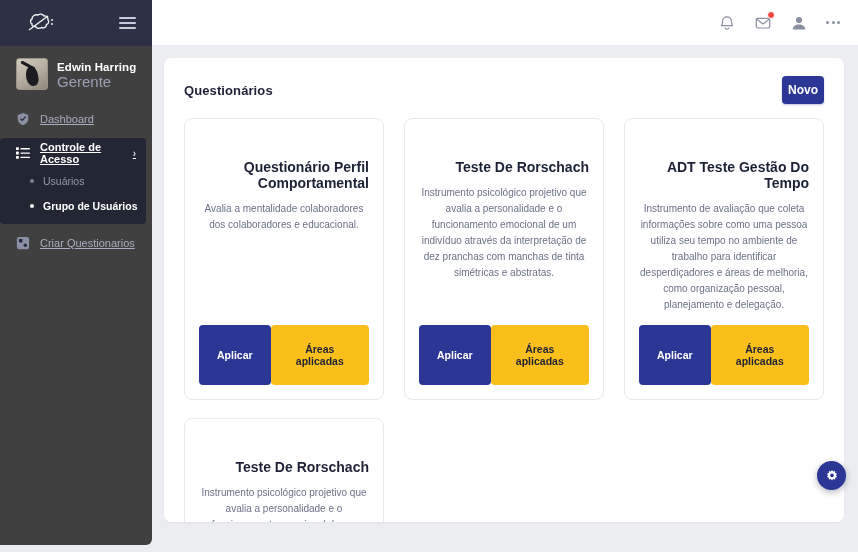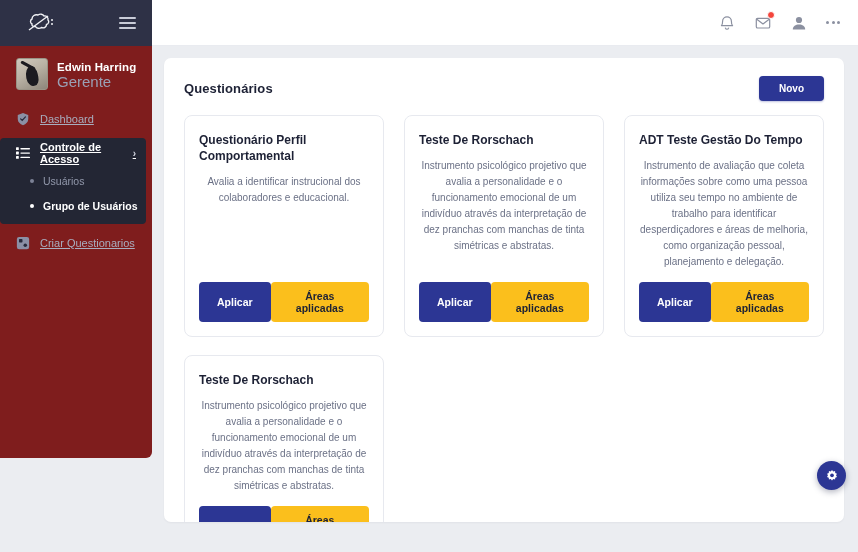--- a/index.html
+++ b/index.html
@@ -7,22 +7,22 @@
     width: 858px; height: 552px;
     overflow: hidden;
     font-family: "Liberation Sans", sans-serif;
     background: #ebedf1;
   }
   .app { position: relative; width: 858px; height: 552px; }
 
   
   .sidebar {
     position: absolute; left: 0; top: 0;
-    width: 152px; height: 458px;
-    background: #7f1d1d;
+    width: 152px; height: 545px;
+    background: #404040;
     border-bottom-right-radius: 6px;
   }
   .sidebar-top {
     height: 46px;
     display: flex; align-items: center; justify-content: space-between;
     padding: 0 14px 0 26px;
     background: #2E3146;
   }
   .logo-icon { width: 30px; height: 24px; display: block; }
   .hamburger { display: flex; flex-direction: column; gap: 3px; cursor: pointer; padding: 2px; }
@@ -114,60 +114,60 @@
     box-shadow: 0 1px 2px rgba(30,35,60,.05);
     overflow: hidden;
   }
   .panel-head {
     display: flex; align-items: center; justify-content: space-between;
     margin-bottom: 14px;
   }
   .panel-title { font-size: 13px; font-weight: bold; color: #1d2135; letter-spacing: .1px; }
   .btn-novo {
     background: #2C3694; color: #ffffff;
-    font-size: 10px; font-weight: bold;
+    font-size: 12px; font-weight: bold;
     border: none; border-radius: 4px;
-    padding: 7px 20px; cursor: pointer;
+    padding: 7px 6px; cursor: pointer;
     box-shadow: 0 1px 2px rgba(44,54,148,.3);
   }
 
   .grid {
     display: grid;
     grid-template-columns: repeat(3, 1fr);
     gap: 18px 20px;
   }
   .card {
     border: 1px solid #e7e9ef;
     border-radius: 8px;
     padding: 16px 14px 14px;
     min-height: 190px;
     display: flex; flex-direction: column;
     background: #ffffff;
   }
   .card-title {
-    font-size: 12px; font-weight: bold; color: #1d2135;
-    text-align: left; line-height: 16px; margin-bottom: 10px;
+    font-size: 14px; font-weight: bold; color: #1d2135;
+    text-align: right; line-height: 16px; margin-bottom: 10px; margin-top: 24px;
   }
   .card-desc {
     font-size: 10px; color: #6b7186;
     text-align: center; line-height: 16px;
     flex: 1;
   }
   .card-actions { display: flex; justify-content: center; margin-top: 12px; }
   .btn-apply {
     background: #2C3694; color: #ffffff;
     font-size: 10.5px; font-weight: bold;
     border: none; border-radius: 4px;
     padding: 8px 18px; cursor: pointer;
   }
   .btn-areas {
     background: #FBBF1C; color: #1d2135;
     font-size: 10.5px; font-weight: bold;
     border: none; border-radius: 4px;
-    padding: 8px 14px; cursor: pointer;
+    padding: 18px 14px; cursor: pointer;
   }
 
   
   .fab {
     position: absolute; right: 12px; bottom: 62px;
     width: 29px; height: 29px; border-radius: 50%;
     background: #2C3694; color: #ffffff;
     display: flex; align-items: center; justify-content: center;
     cursor: pointer; box-shadow: 0 2px 6px rgba(30,35,70,.35);
   }
@@ -285,21 +285,21 @@
     <section class="panel">
       <div class="panel-head">
         <h1 class="panel-title">Questionários</h1>
         <button class="btn-novo">Novo</button>
       </div>
 
       <div class="grid">
 
         <article class="card">
           <div class="card-title">Questionário Perfil Comportamental</div>
-          <div class="card-desc">Avalia a identificar instrucional dos colaboradores e educacional.</div>
+          <div class="card-desc">Avalia a mentalidade colaboradores dos colaboradores e educacional.</div>
           <div class="card-actions">
             <button class="btn-apply">Aplicar</button>
             <button class="btn-areas">Áreas aplicadas</button>
           </div>
         </article>
 
         <article class="card">
           <div class="card-title">Teste De Rorschach</div>
           <div class="card-desc">Instrumento psicológico projetivo que avalia a personalidade e o funcionamento emocional de um indivíduo através da interpretação de dez pranchas com manchas de tinta simétricas e abstratas.</div>
           <div class="card-actions">

